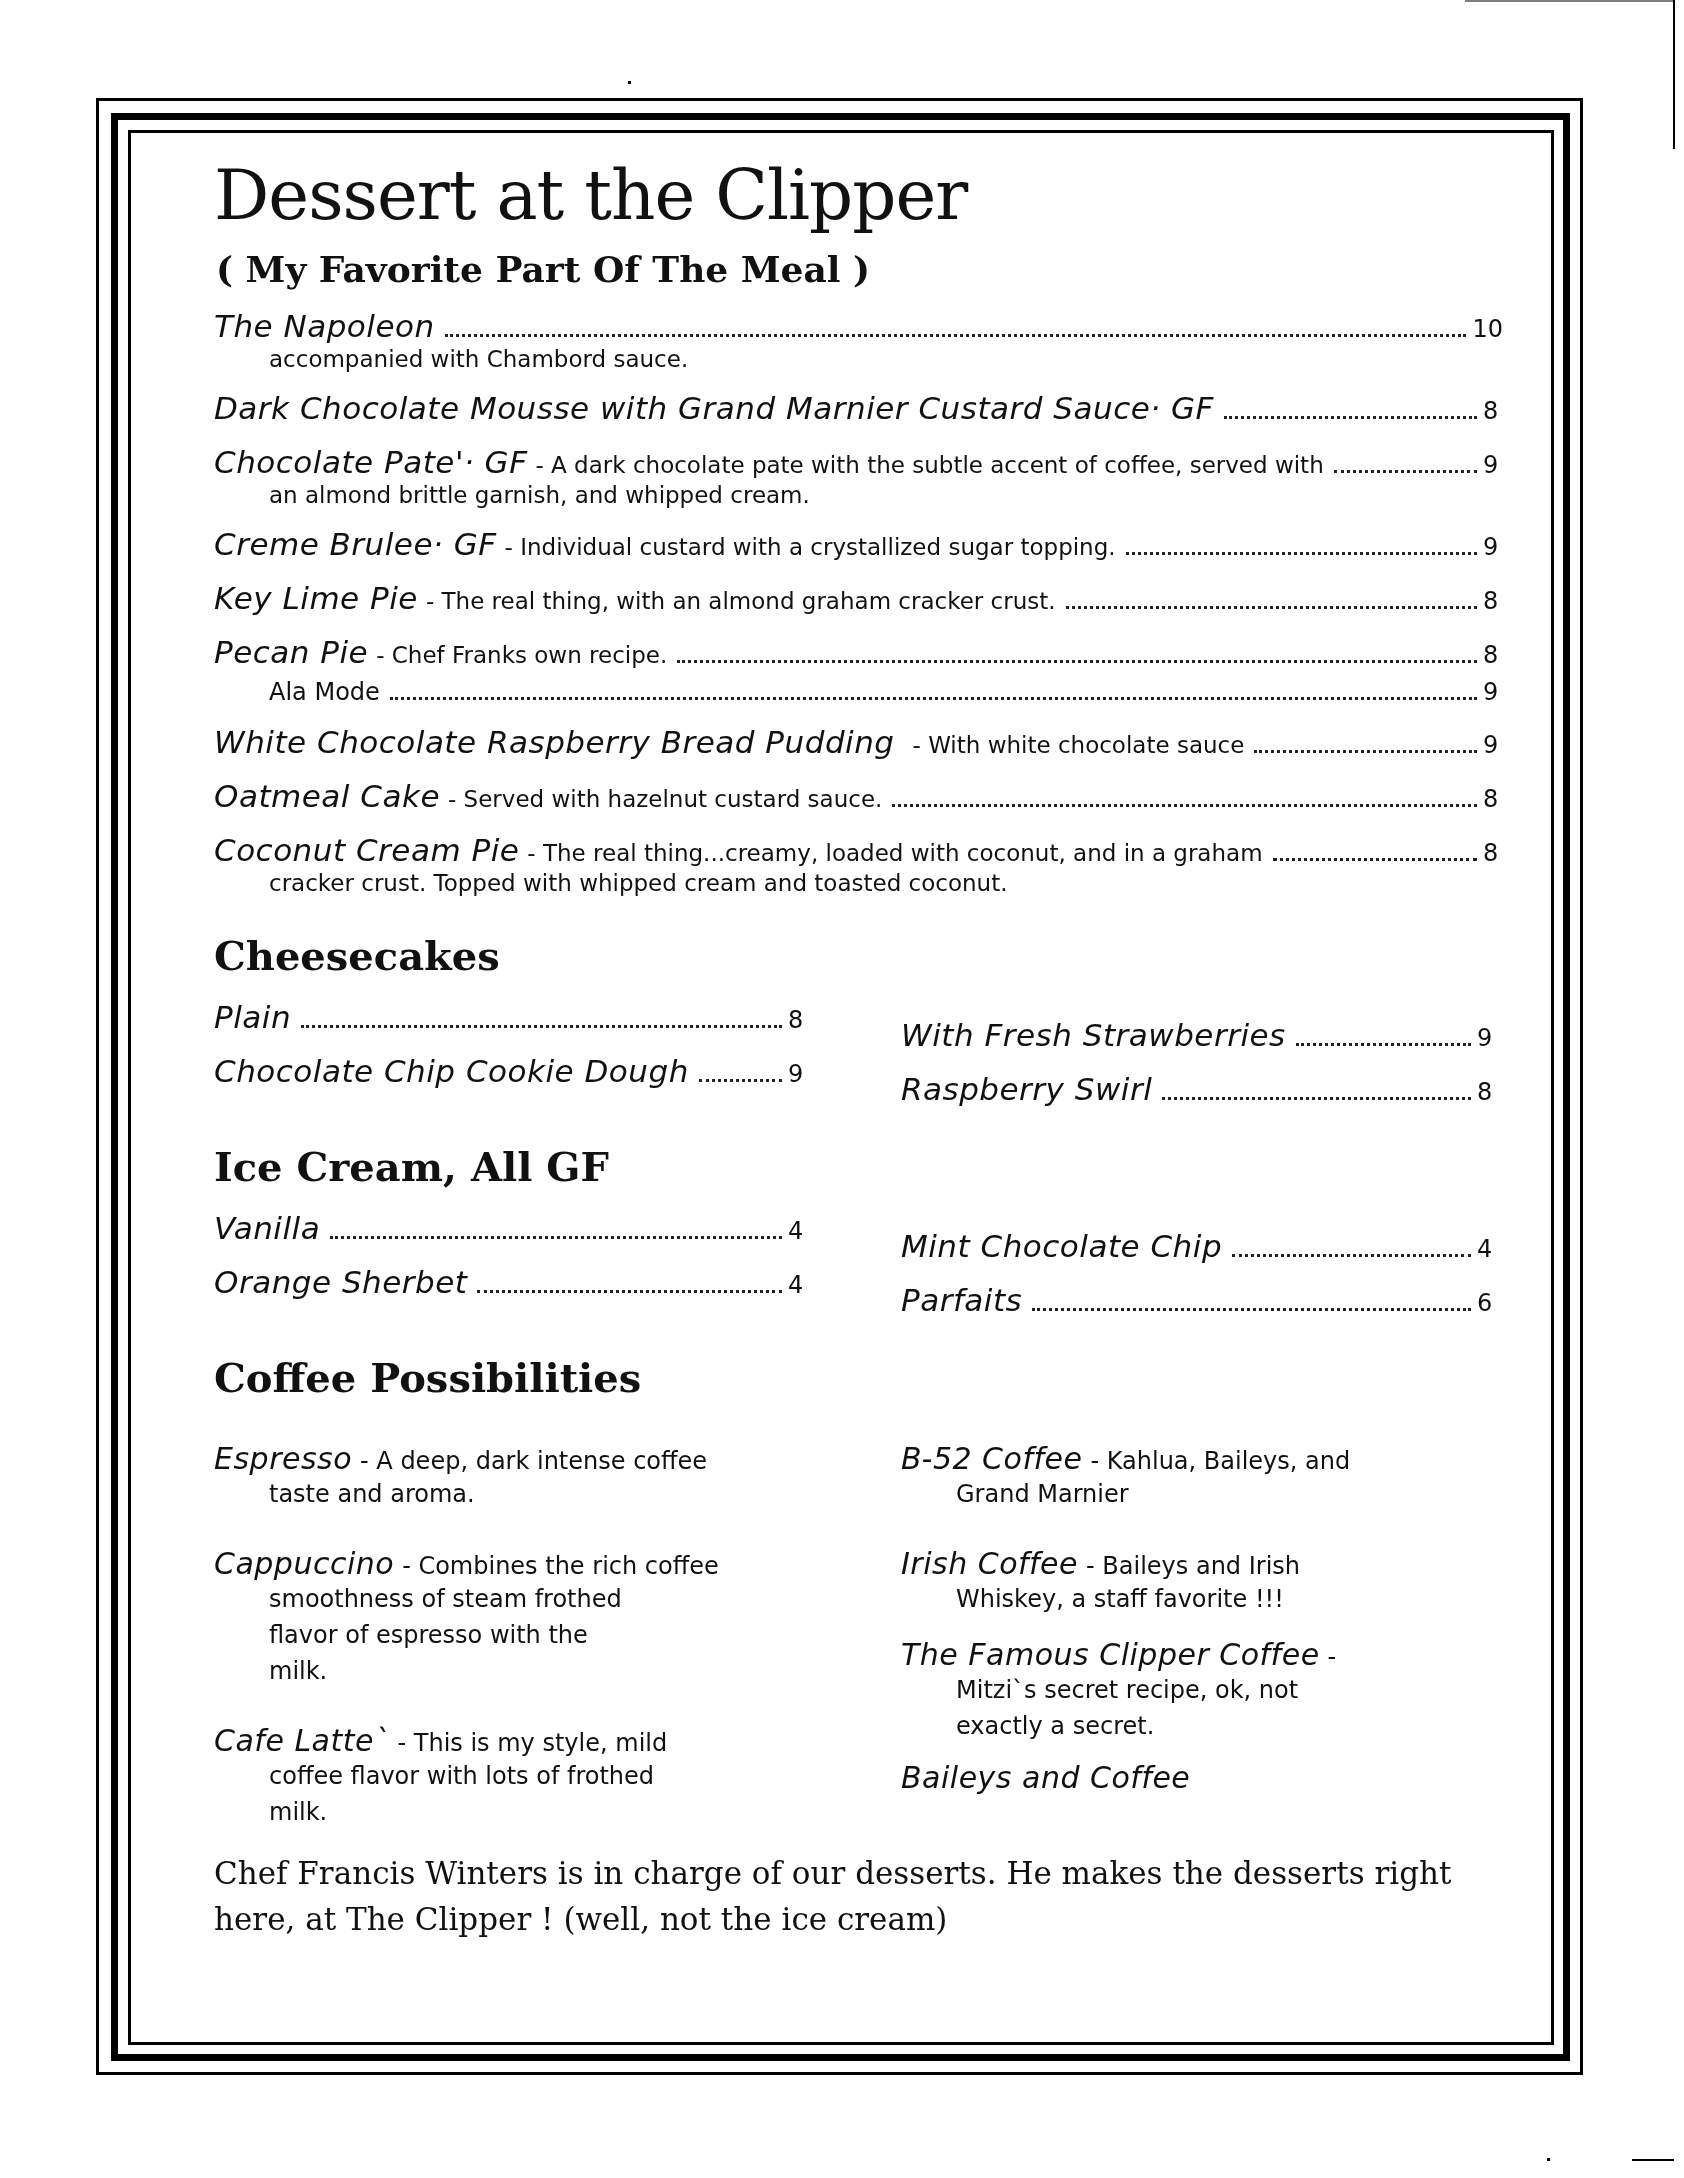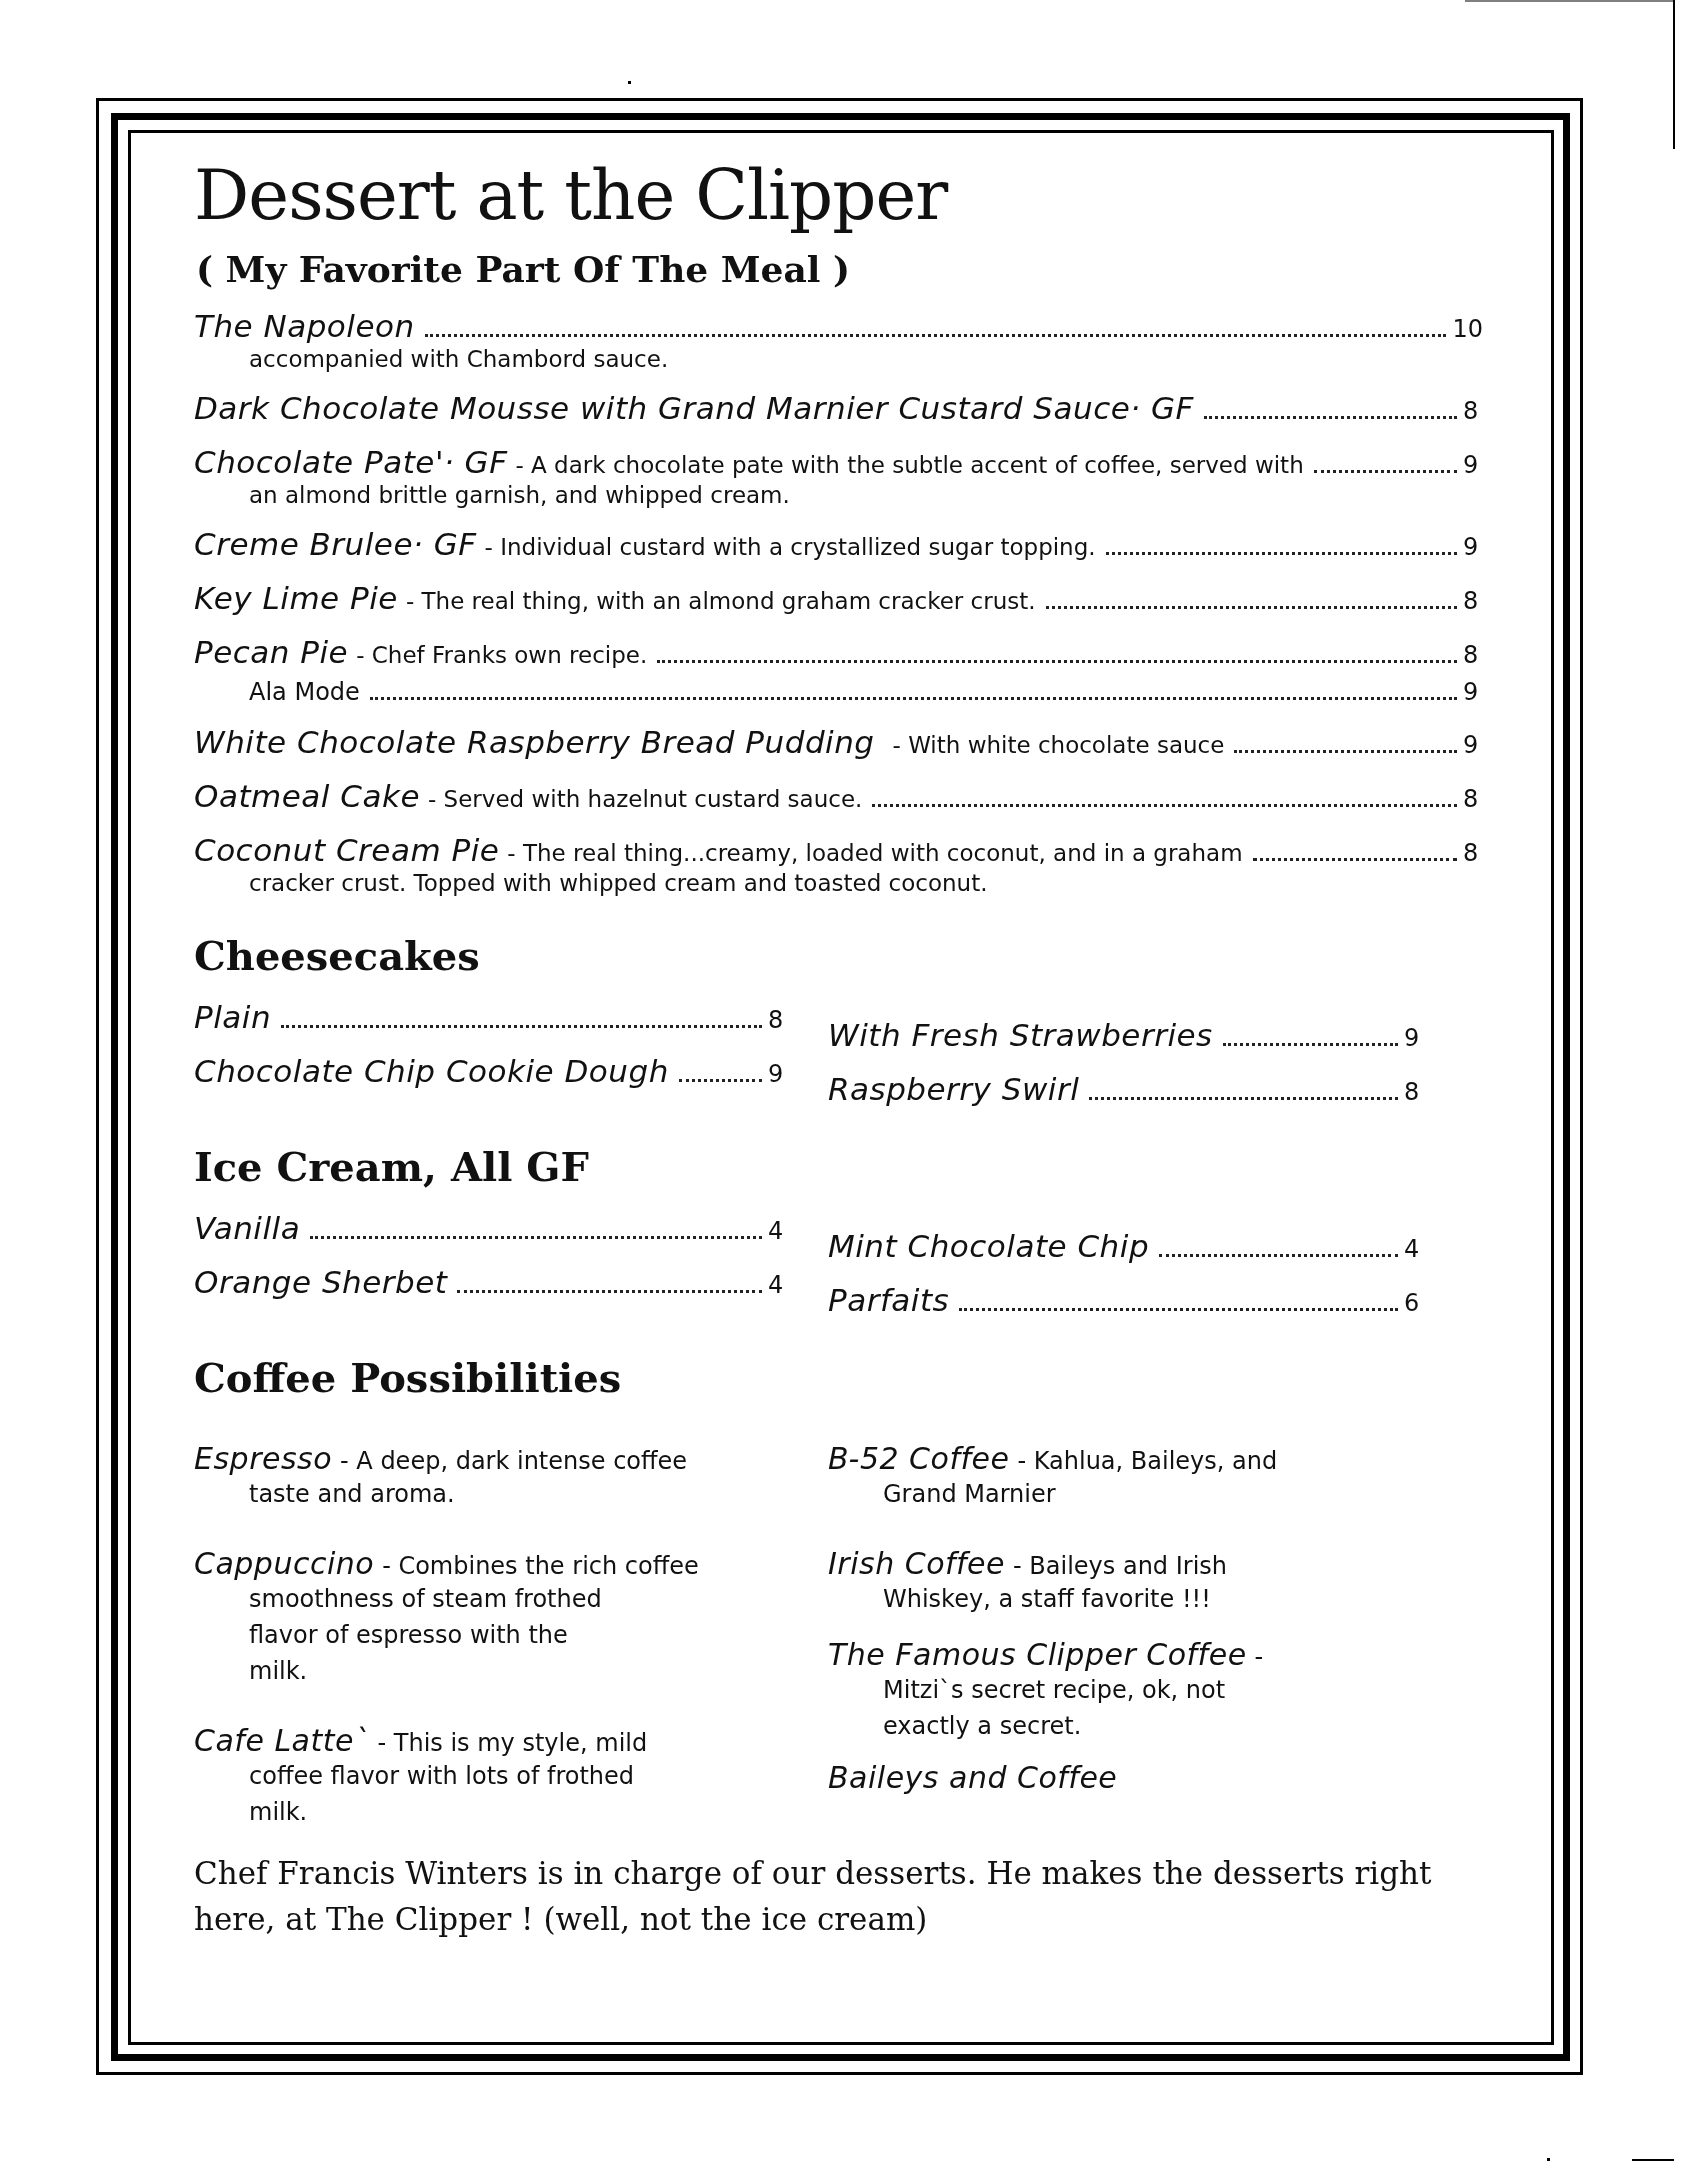--- a/index.html
+++ b/index.html
@@ -11,38 +11,38 @@
   .frame-mid   { left: 111px; top: 113px; width: 1459px; height: 1948px; border-width: 7px; }
   .frame-inner { left: 128px; top: 130px; width: 1426px; height: 1915px; border-width: 3px; }
 
   .mark { position: absolute; background: #000; }
   .mark-top-right-v { left: 1673px; top: 0; width: 2px; height: 149px; }
   .mark-top-right-h { left: 1465px; top: 0; width: 208px; height: 2px; opacity: .5; }
   .mark-bottom-right { left: 1632px; top: 2159px; width: 42px; height: 2px; }
   .mark-dot-top { left: 628px; top: 81px; width: 3px; height: 3px; }
   .mark-dot-bottom { left: 1547px; top: 2158px; width: 3px; height: 3px; }
 
-  .content { position: absolute; left: 194px; top: 158px; width: 1289px; }
+  .content { position: absolute; left: 214px; top: 158px; width: 1289px; }
 
   .title { font-family: "DejaVu Serif", serif; font-size: 69px; font-weight: normal; letter-spacing: -1px; line-height: 1.1; }
   .subtitle { font-family: "DejaVu Serif", serif; font-size: 36px; margin-top: 14px; margin-left: 2px; font-weight: bold; }
 
   .item { position: relative; margin-top: 18px; }
   .item-line { display: flex; align-items: baseline; }
   .item-name { font-family: "DejaVu Sans", sans-serif; font-style: italic; font-size: 31px; white-space: nowrap; letter-spacing: 0.5px; }
   .item-desc { font-family: "DejaVu Sans", sans-serif; font-size: 23px; white-space: nowrap; margin-left: 8px; }
   .dots { flex: 1; border-bottom: 3px dotted #222; margin: 0 6px 6px 10px; min-width: 30px; }
   .price { font-size: 24px; font-family: "DejaVu Sans", sans-serif; min-width: 20px; text-align: left; }
   .item-cont { font-size: 23px; margin-left: 55px; margin-top: 2px; }
 
   .sub-item .item-name { font-style: normal; font-size: 24px; margin-left: 55px; letter-spacing: 0; }
 
   .section-head { font-family: "DejaVu Serif", serif; font-size: 40px; margin-top: 36px; }
 
-  .two-col { display: grid; grid-template-columns: 594px 596px; column-gap: 40px; }
+  .two-col { display: grid; grid-template-columns: 594px 596px; column-gap: 93px; }
   .col-left .item:first-child { margin-top: 20px; }
   .col-right .item:first-child { margin-top: 38px; }
 
   .coffee-item { margin-top: 34px; }
   .coffee-item .item-name { font-size: 30px; text-align: right; }
   .coffee-item .item-desc { font-size: 24px; white-space: normal; }
   .coffee-cont { font-size: 24px; margin-left: 55px; line-height: 36px; }
   .col-left .coffee-item:first-child, .col-right .coffee-item:first-child { margin-top: 40px; }
 
   .footer-note { font-family: "DejaVu Serif", serif; font-size: 31px; line-height: 46px; margin-top: 20px; }

